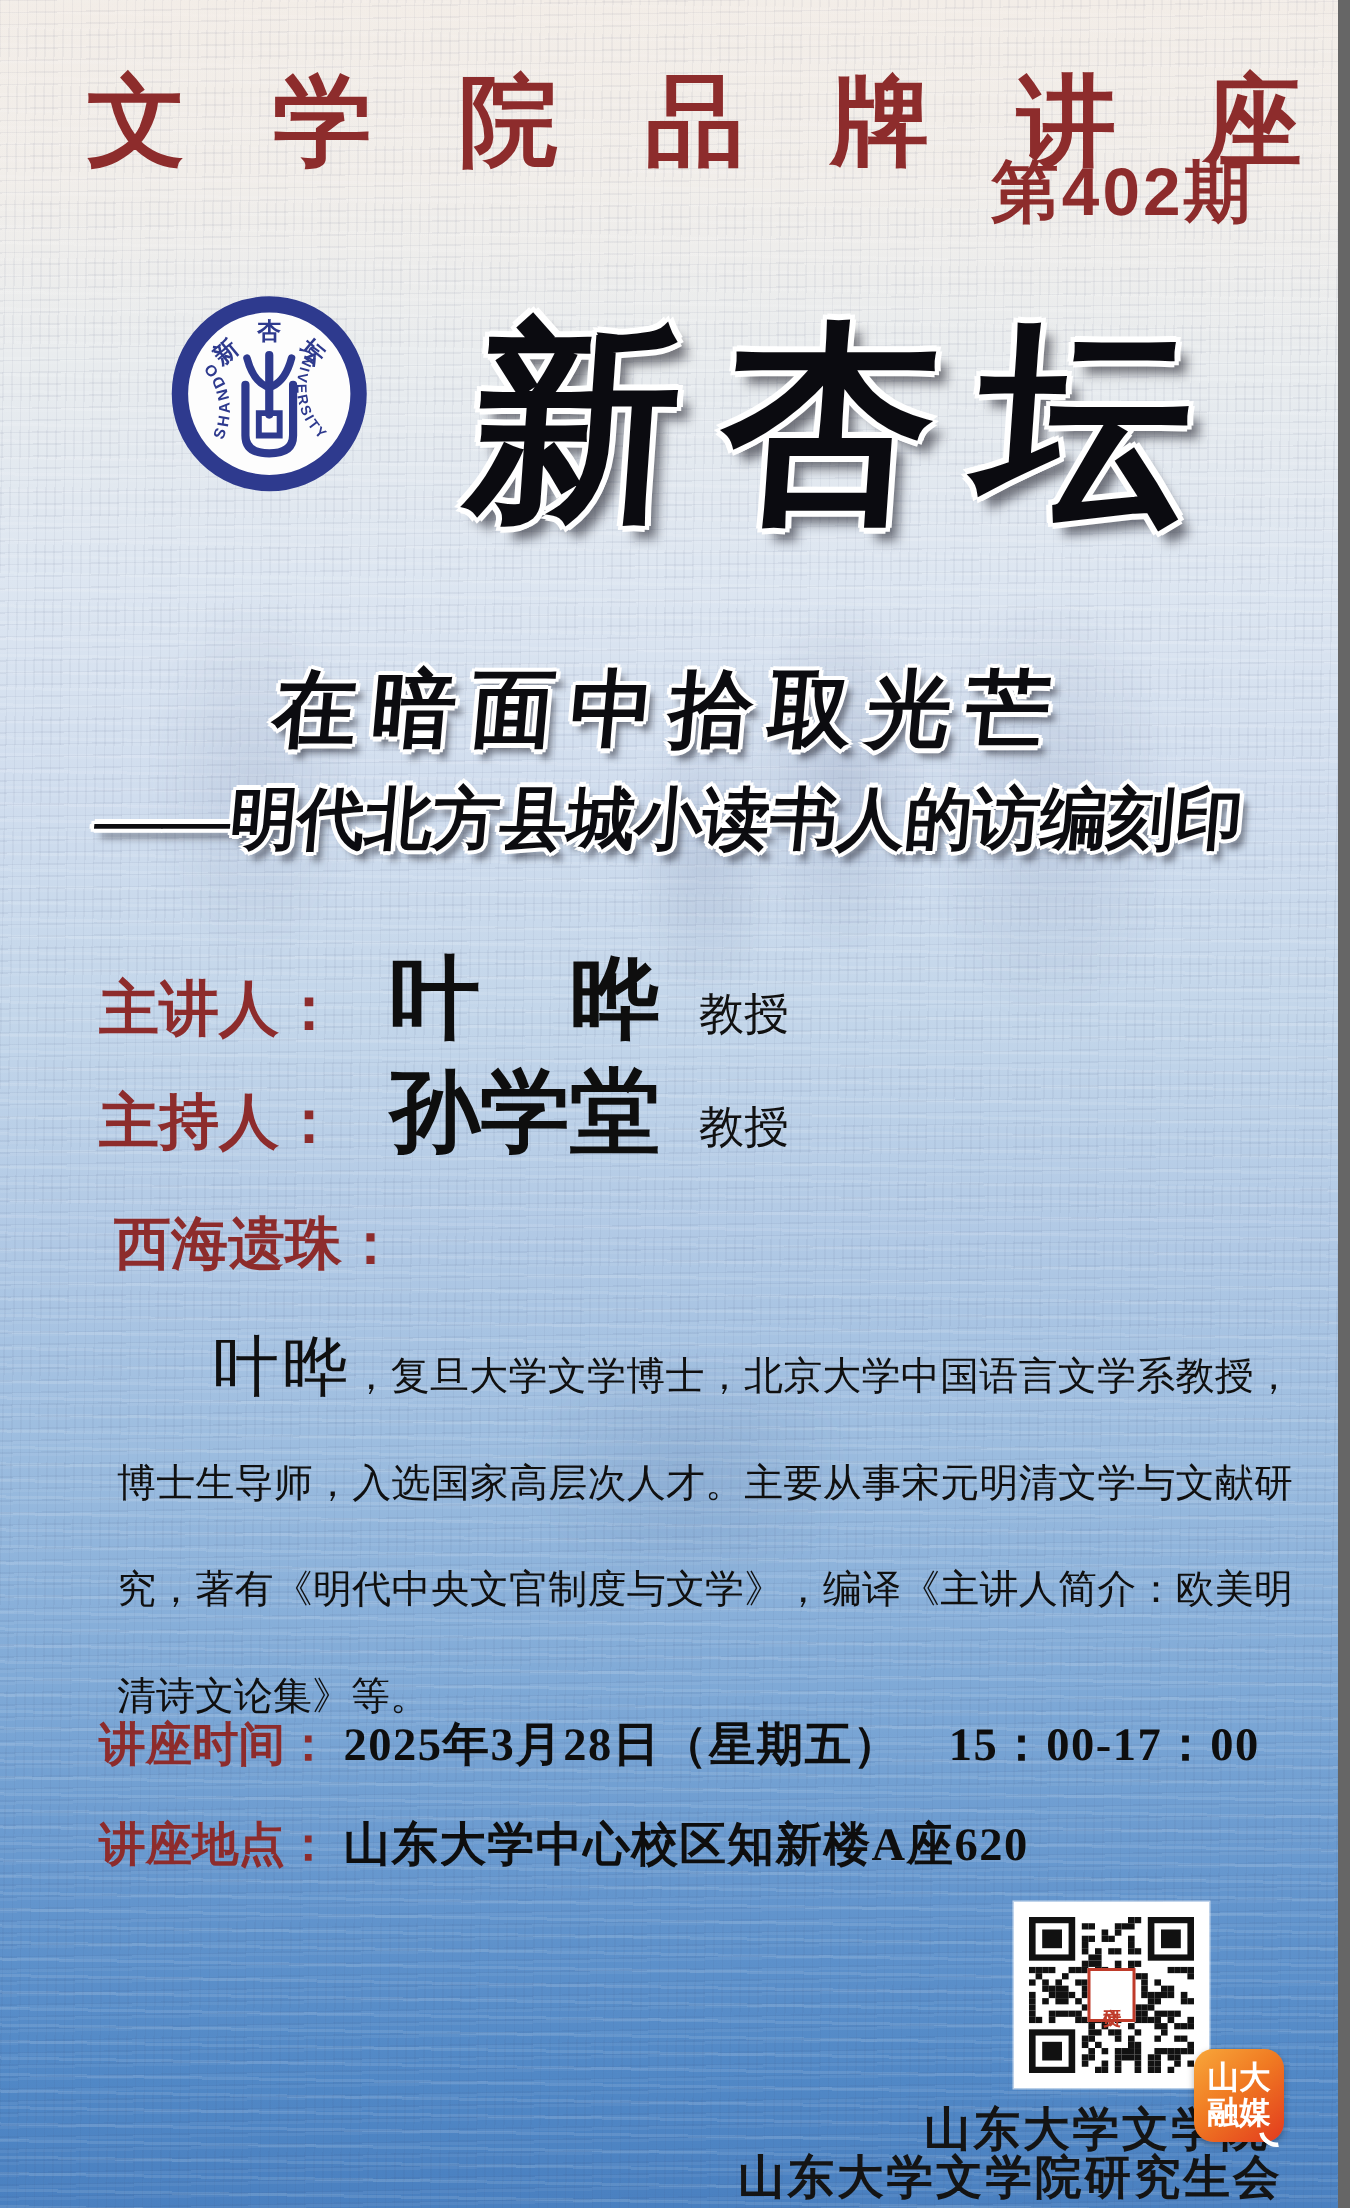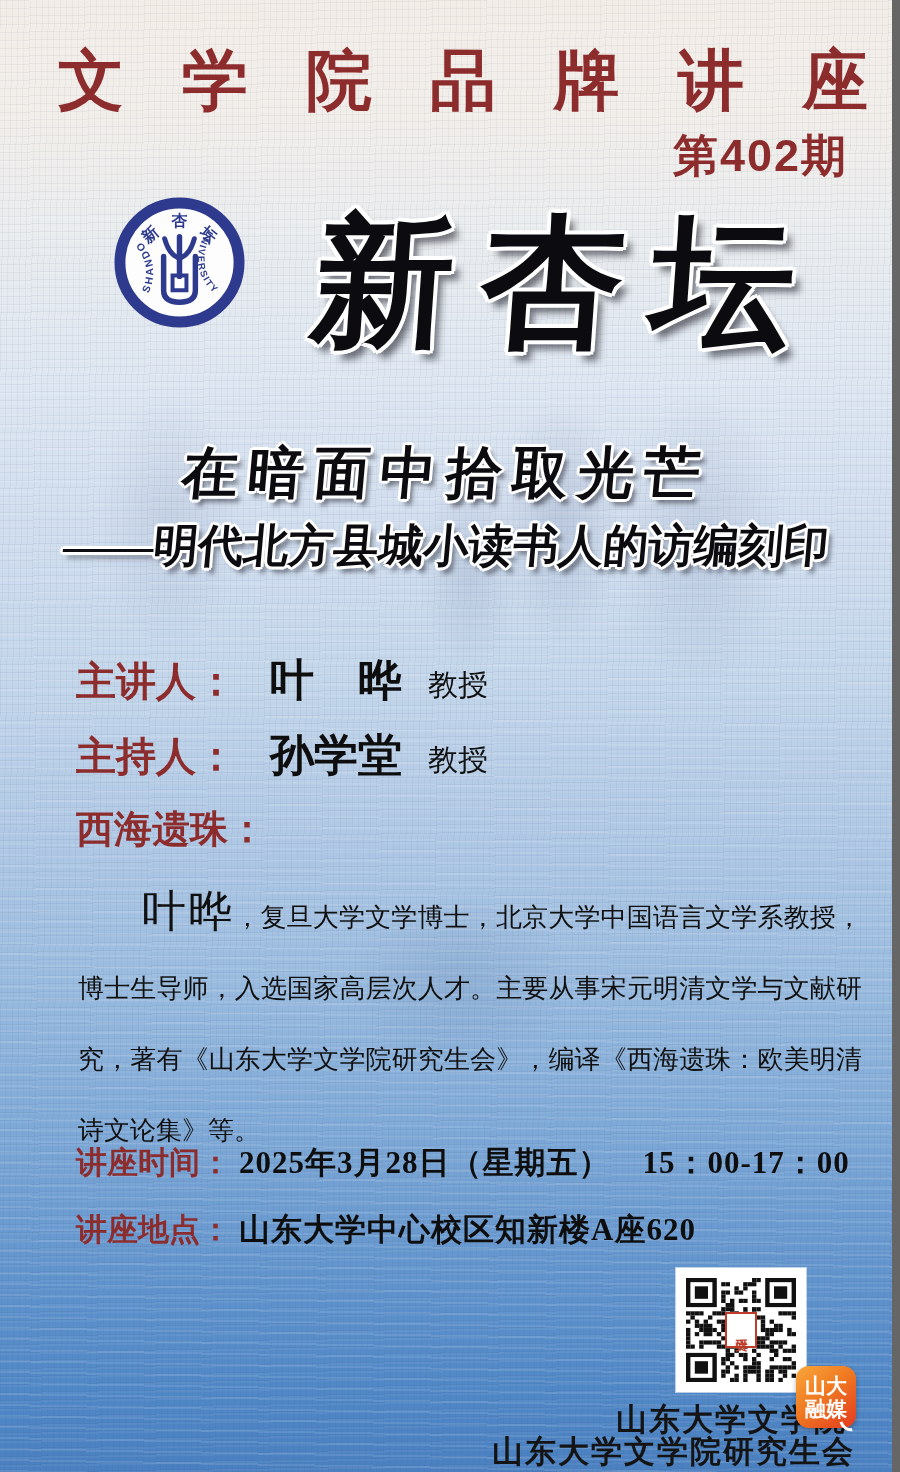--- a/index.html
+++ b/index.html
@@ -28,23 +28,23 @@
       radial-gradient(ellipse 100px 180px at 170px 520px, rgba(95,112,150,0.12), rgba(0,0,0,0) 70%),
       radial-gradient(ellipse 160px 120px at 460px 980px, rgba(60,90,140,0.12), rgba(0,0,0,0) 70%);
   }
 
   .series-title{
     position:absolute;top:36px;left:58px;white-space:nowrap;
     font-family:"Liberation Sans","DejaVu Sans",sans-serif;
     font-weight:bold;font-size:66px;letter-spacing:58px;color:#8d2c2c;
   }
   .issue{
-    position:absolute;top:98px;right:44px;
+    position:absolute;top:98px;right:56px;
     font-family:"Liberation Sans","DejaVu Sans",sans-serif;
-    font-weight:bold;font-size:45px;letter-spacing:2px;color:#8d2c2c;margin-top:28px;
+    font-weight:bold;font-size:45px;letter-spacing:2px;color:#8d2c2c;
   }
   .logo{position:absolute;left:114px;top:197px;width:131px;height:131px;}
 
   .masthead{
     position:absolute;left:312px;top:188px;white-space:nowrap;
     font-size:142px;font-weight:bold;letter-spacing:28px;color:#0b0b10;
     transform:skewX(-4deg);
     text-shadow:
       -3px -3px 0 #fff, 3px -3px 0 #fff, -3px 3px 0 #fff, 3px 3px 0 #fff,
       0 -4px 0 #fff, 0 4px 0 #fff, -4px 0 0 #fff, 4px 0 0 #fff,
@@ -54,27 +54,27 @@
     position:absolute;left:0;width:100%;text-align:center;white-space:nowrap;
     font-weight:bold;color:#0c0c10;transform:skewX(-5deg);
     text-shadow:
       -2px -2px 0 #fff, 2px -2px 0 #fff, -2px 2px 0 #fff, 2px 2px 0 #fff,
       0 -3px 0 #fff, 0 3px 0 #fff, -3px 0 0 #fff, 3px 0 0 #fff,
       5px 6px 5px rgba(15,15,25,0.55);
   }
   .lect1{top:436px;font-size:56px;letter-spacing:10px;}
   .lect2{top:516px;font-size:45px;letter-spacing:0px;}
 
-  .row{position:absolute;left:76px;display:flex;align-items:baseline;white-space:nowrap;}
+  .row{position:absolute;left:66px;display:flex;align-items:baseline;white-space:nowrap;}
   .row .label{
     font-family:"Liberation Sans","DejaVu Sans",sans-serif;
     font-weight:bold;color:#8d2c2c;
   }
   .person .label{font-size:40px;}
-  .person .name{font-size:44px;font-weight:bold;color:#0e0e0e;margin-left:34px;margin-top:25px;}
+  .person .name{font-size:60px;font-weight:bold;color:#0e0e0e;margin-left:34px;}
   .person .degree{font-size:30px;font-weight:normal;color:#111;margin-left:26px;}
   .speaker-row{top:626px;}
   .host-row{top:701px;}
 
   .bio-heading{
     position:absolute;left:76px;top:804px;
     font-family:"Liberation Sans","DejaVu Sans",sans-serif;
     font-weight:bold;font-size:38px;color:#8d2c2c;
   }
   .bio{
@@ -161,21 +161,21 @@
     <span class="name">叶　晔</span>
     <span class="degree">教授</span>
   </div>
   <div class="row person host-row">
     <span class="label">主持人：</span>
     <span class="name">孙学堂</span>
     <span class="degree">教授</span>
   </div>
 
   <div class="bio-heading">西海遗珠：</div>
-  <p class="bio"><span class="bio-name">叶晔</span><span>，复旦大学文学博士，北京大学中国语言文学系教授，博士生导师，入选国家高层次人才。主要从事宋元明清文学与文献研究，著有《山东大学文学院研究生会》，编译《西海遗珠：欧美明清诗文论集》等。</span></p>
+  <p class="bio"><span class="bio-name">叶晔</span><span>，复旦大学文学博士，北京大学中国语言文学系教授，博士生导师，入选国家高层次人才。主要从事宋元明清文学与文献研究，著有《明代中央文官制度与文学》，编译《主讲人简介：欧美明清诗文论集》等。</span></p>
 
   <div class="row sched time-row">
     <span class="label">讲座时间：</span>
     <span class="value">2025年3月28日（星期五）　15：00-17：00</span>
   </div>
   <div class="row sched venue-row">
     <span class="label">讲座地点：</span>
     <span class="value">山东大学中心校区知新楼A座620</span>
   </div>
 

